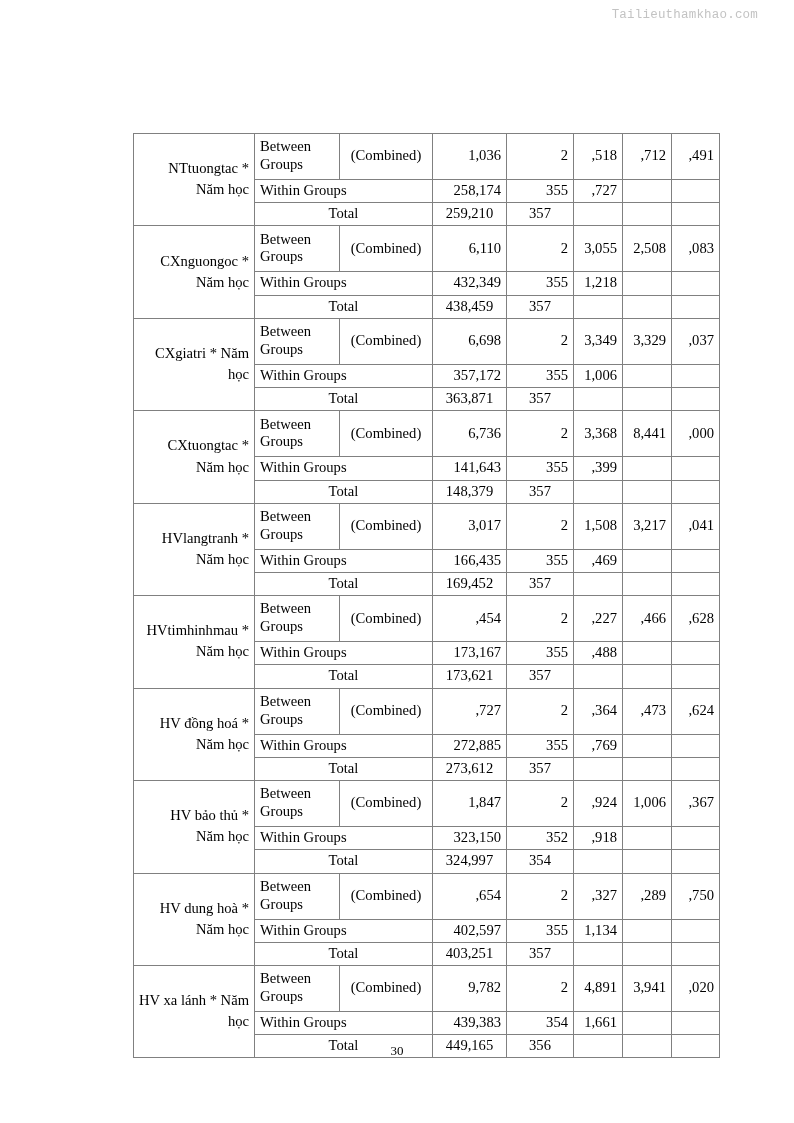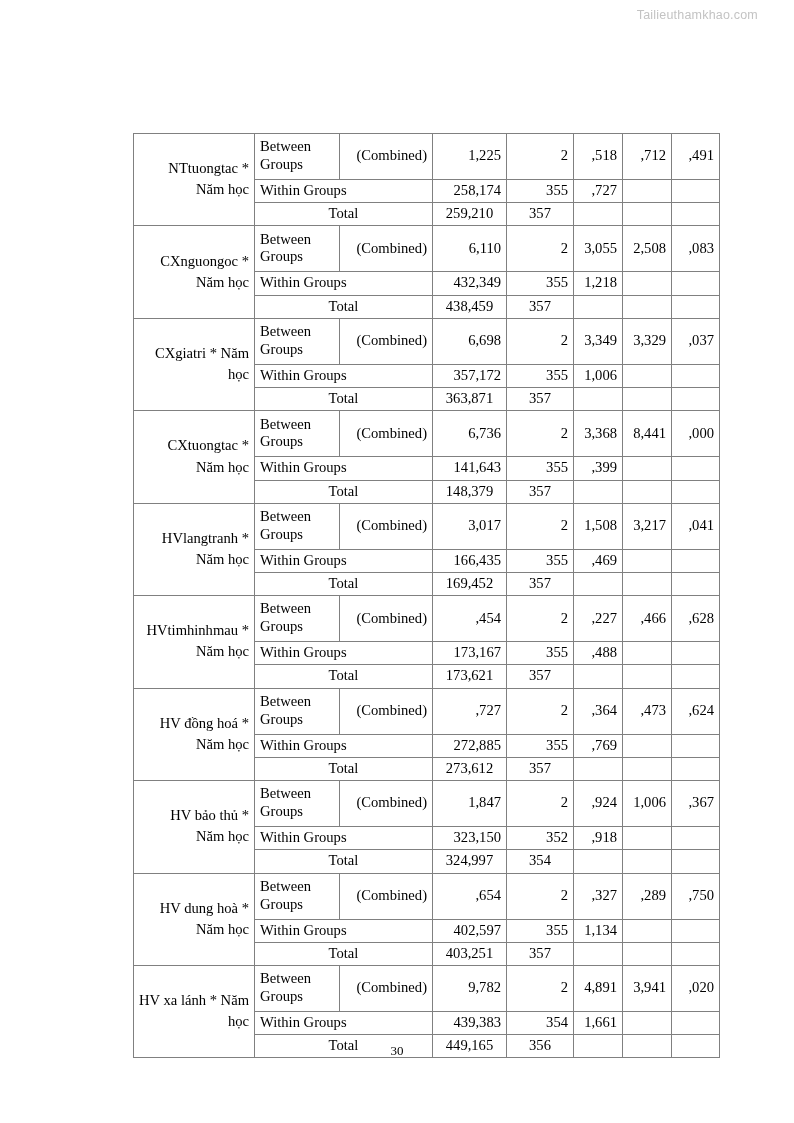--- a/index.html
+++ b/index.html
@@ -21,21 +21,21 @@
     width: 794px;
     height: 1123px;
     box-sizing: border-box;
   }
 
   
   .watermark {
     position: absolute;
     top: 8px;
     right: 36px;
-    font-family: Liberation Sans, sans-serif;
+    font-family: Liberation Mono, monospace;
     font-size: 12.5px;
     color: #c3c3c3;
     letter-spacing: 0.2px;
     white-space: nowrap;
   }
 
   
   .table-wrap {
     position: absolute;
     left: 133px;
@@ -76,21 +76,21 @@
   }
   td.src-cell {
     text-align: left;
     padding-left: 6px;
   }
   td.src-cell.two-line {
     line-height: 1.22;
     margin-left: 8px;
   }
   td.comb-cell {
-    text-align: right;
+    text-align: center;
     padding-left: 6px;
     white-space: nowrap;
   }
   td.num {
     text-align: right;
     padding-right: 7px;
     white-space: nowrap;
   }
   td.empty {
     padding: 0;
@@ -127,21 +127,21 @@
           <col class="c-df">
           <col class="c-ms">
         <col class="c-f">
           <col class="c-sig">
       </colgroup>
       <tbody id="anova-body">
           <tr class="r-between">
             <td class="var-cell" rowspan="3">NTtuongtac * Năm học</td>
             <td class="src-cell two-line">Between Groups</td>
             <td class="comb-cell">(Combined)</td>
-            <td class="num">1,225</td>
+            <td class="num">1,036</td>
             <td class="num">2</td>
             <td class="num">,518</td>
             <td class="num">,712</td>
             <td class="num">,491</td>
           </tr>
           <tr class="r-within">
             <td class="src-cell" colspan="2">Within Groups</td>
             <td class="num">258,174</td>
             <td class="num">355</td>
             <td class="num">,727</td>

